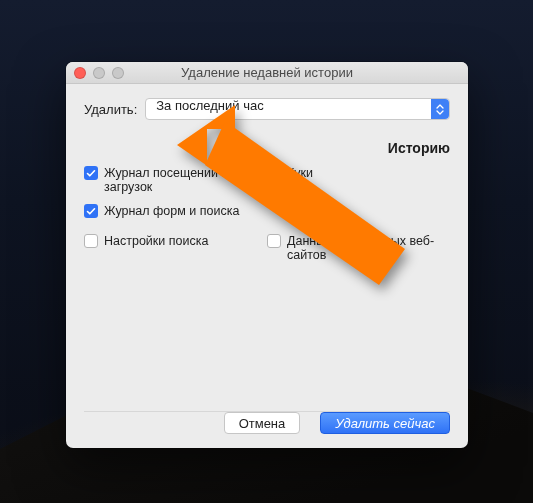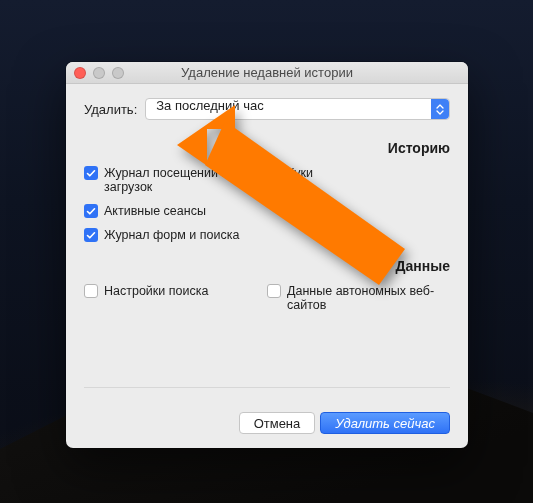--- a/index.html
+++ b/index.html
@@ -77,22 +77,22 @@
     display: flex; align-items: center; justify-content: center;
     margin-top: 0;
   }
   .chk .box.checked { background: #2f72f6; }
   .chk .box.unchecked { background: #fff; border: 1px solid #b5b5b5; }
   .chk .box svg { display: block; }
   .chk .lbl { padding-top: 0; }
   .footer {
     margin-top: auto;
     border-top: 1px solid #d7d7d7;
-    padding-top: 24px;
-    display: flex; justify-content: flex-end; gap: 5px;
+    padding-top: 0;
+    display: flex; justify-content: flex-end; gap: 20px;
   }
   .btn {
     height: 22px; padding: 0 14px;
     border-radius: 4px; font-size: 13px;
     display: flex; align-items: center; justify-content: center;
     cursor: default;
   }
   .btn.default {
     background: linear-gradient(#5a9bff, #2f72f6);
     color: #fff; border: 1px solid #1f5fe0; font-style: italic;
@@ -152,28 +152,20 @@
                 </svg>
               </span>
             <span class="lbl">Журнал посещений и загрузок</span>
           </label>
           <label class="chk">
             <span class="box checked">
                 <svg width="10" height="9" viewBox="0 0 10 9">
                   <path d="M1.5 4.5 L3.8 6.8 L8.5 1.8" stroke="#fff" stroke-width="1.6" fill="none" stroke-linecap="round" stroke-linejoin="round"></path>
                 </svg>
               </span>
-            <span class="lbl">Активные сеансы</span>
-          </label>
-          <label class="chk">
-            <span class="box checked">
-                <svg width="10" height="9" viewBox="0 0 10 9">
-                  <path d="M1.5 4.5 L3.8 6.8 L8.5 1.8" stroke="#fff" stroke-width="1.6" fill="none" stroke-linecap="round" stroke-linejoin="round"></path>
-                </svg>
-              </span>
             <span class="lbl">Журнал форм и поиска</span>
           </label>
         </div>
         <div class="col">
           <label class="chk">
             <span class="box checked">
                 <svg width="10" height="9" viewBox="0 0 10 9">
                   <path d="M1.5 4.5 L3.8 6.8 L8.5 1.8" stroke="#fff" stroke-width="1.6" fill="none" stroke-linecap="round" stroke-linejoin="round"></path>
                 </svg>
               </span>
@@ -185,21 +177,20 @@
                   <path d="M1.5 4.5 L3.8 6.8 L8.5 1.8" stroke="#fff" stroke-width="1.6" fill="none" stroke-linecap="round" stroke-linejoin="round"></path>
                 </svg>
               </span>
             <span class="lbl">Кэш</span>
           </label>
         </div>
       </div>
     </div>
 
     <div class="section">
-      <h3>Данные</h3>
       <div class="cols">
         <div class="col">
           <label class="chk">
             <span class="box unchecked"></span>
             <span class="lbl">Настройки поиска</span>
           </label>
         </div>
         <div class="col">
           <label class="chk">
             <span class="box unchecked"></span>

